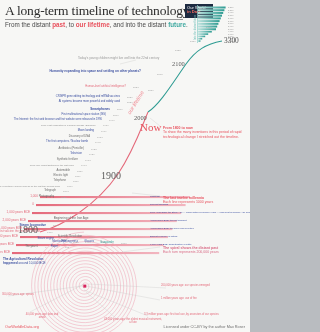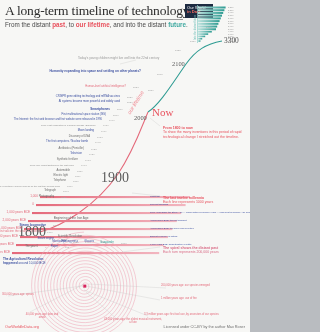--- a/index.html
+++ b/index.html
@@ -31,21 +31,21 @@
   .f25{font-size:2.7px;}
   .f3{font-size:3.1px;}
   .bold{font-weight:bold;}
   .blue{color:#3b4fa0;}
   .pink{color:#e4697a;}
   .teal{color:#3fa9a0;}
   .gray{color:#8d8d8d;}
   .dgray{color:#6b6b6b;}
 
   .year{position:absolute;font-family:"Liberation Serif",serif;color:#5b5b5b;white-space:nowrap;}
-  .y-big{font-size:14px;}
+  .y-big{font-size:10px;}
   .y-mid{font-size:6.4px;}
   .tick{position:absolute;font-size:2.5px;color:#a9a9a9;white-space:nowrap;}
 
   .now{position:absolute;font-family:"Liberation Serif",serif;font-size:11px;color:#e8515d;}
   .ourlife{position:absolute;font-size:5.4px;color:#f08a93;font-style:italic;
            transform:rotate(-58deg);transform-origin:0 0;white-space:nowrap;}
 
   .note{position:absolute;white-space:nowrap;line-height:1.28;}
   .note .h{font-weight:bold;display:block;}
   .note.n-red{color:#e8515d;font-size:3.5px;}
@@ -169,21 +169,21 @@
     <div class="tick" style="left:175px;top:49px;">2125</div>
     <div class="tick" style="left:157px;top:73px;">2075</div>
     <div class="tick" style="left:148px;top:89px;">2050</div>
 
     <div class="note n-gray" style="left:78px;top:57px;text-align:right;width:62px;">
       <span>Today's young children might live well into the 22nd century</span>
     </div>
 
     <div class="lbl f3 bold blue r" style="left:46px;top:70px;width:95px;">Humanity expanding into space and settling on other planets?</div>
 
-    <div class="now" style="left:140px;top:106px;margin-left:12px;">Now</div>
+    <div class="now" style="left:140px;top:121px;">Now</div>
     <div class="ourlife" style="left:126px;top:112px;">our lifetime</div>
 
     <div id="modern-labels">
         <div class="lbl f25 pink r" style="left: 36px; top: 86px; width: 90px;">Human-level artificial intelligence?</div>
         <div class="tick" style="left: 133px; top: 86.3px;">2023</div>
         <div class="lbl f25 blue r" style="left: 30px; top: 96px; width: 90px;">CRISPR gene editing technology and mRNA vaccines</div>
         <div class="tick" style="left: 127px; top: 96.3px;">2020</div>
         <div class="lbl f25 blue r" style="left: 30px; top: 101px; width: 90px;">AI systems become more powerful and widely used</div>
         <div class="tick" style="left: 127px; top: 101.3px;">2020</div>
         <div class="lbl f3 bold blue r" style="left: 20px; top: 108px; width: 90px;">Smartphones</div>

